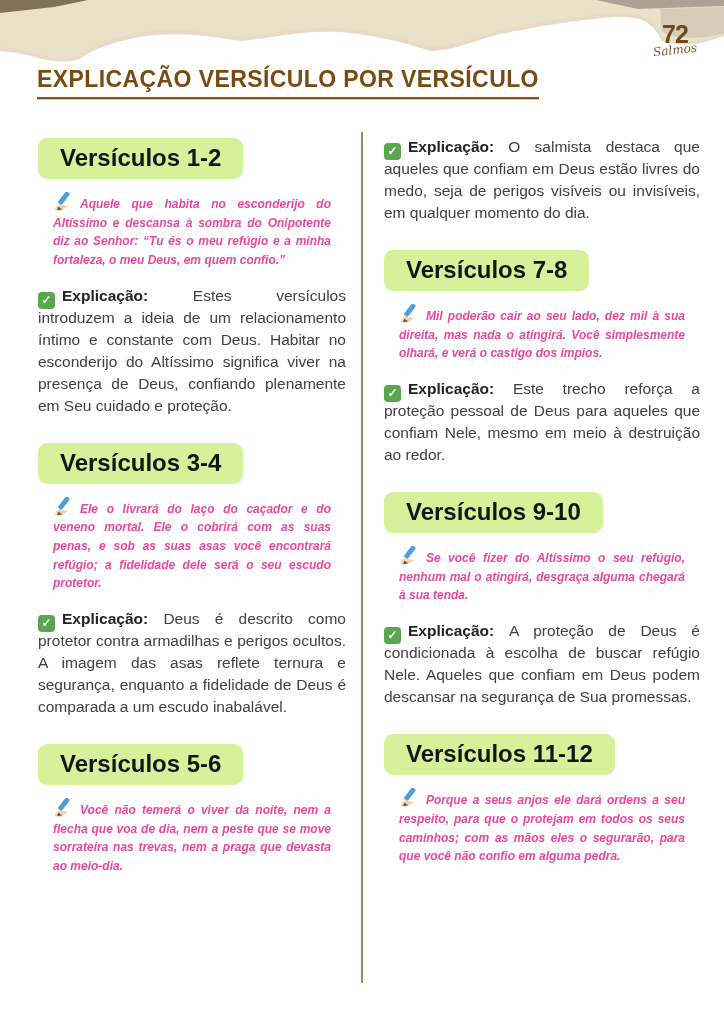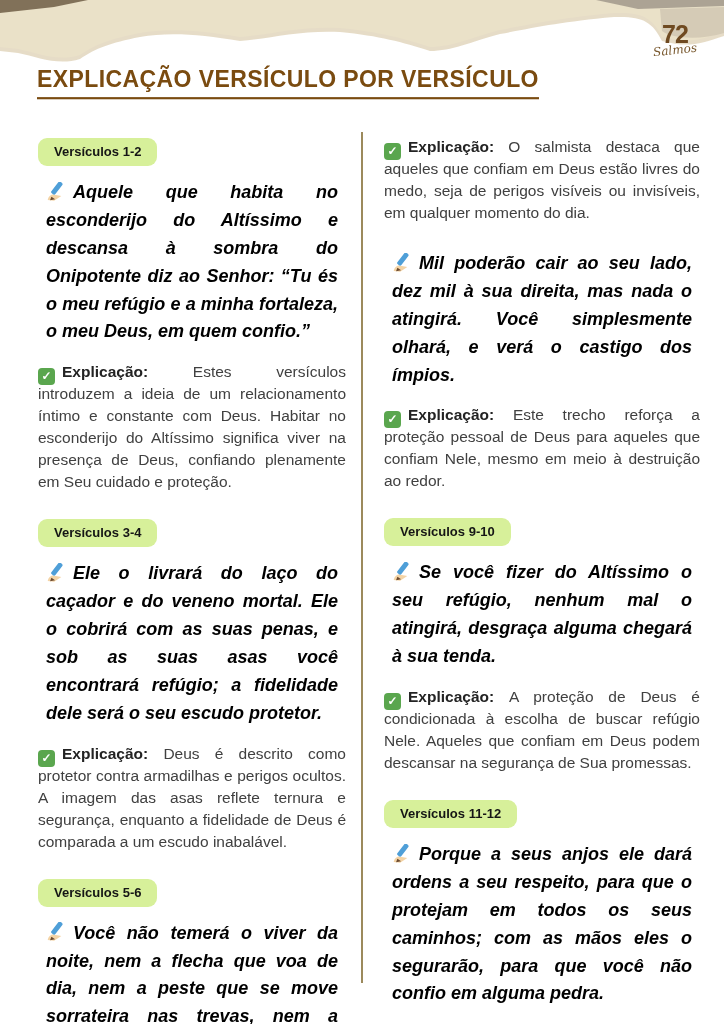--- a/index.html
+++ b/index.html
@@ -18,28 +18,28 @@
     color:#7a4b10;border-bottom:2.5px solid #7a4b10;padding-bottom:3px;
     transform:scaleY(1.08);
   }
   
   #col-left{position:absolute;left:38px;top:130px;width:308px;padding-top:8px;}
   #col-right{position:absolute;left:384px;top:130px;width:316px;padding-top:4px;}
   #divider{position:absolute;left:361px;top:132px;width:2px;height:851px;background:#9c8a5c;}
   
   .badge{
     display:inline-block;background:#d7f09a;color:#151515;
-    font-size:13px;font-weight:700;padding:6px 16px 7px;border-radius:9px;
+    font-size:24px;font-weight:700;padding:6px 22px 7px;border-radius:9px;
     margin:20px 0 11px;
   }
   .badge.first{margin-top:0;}
   .verse{
-    color:#000000;font-weight:700;font-style:italic;
-    font-size:18px;line-height:1.55;text-align:justify;
-    margin:2px 8px 15px;
+    color:#ec4899;font-weight:700;font-style:italic;
+    font-size:12px;line-height:1.55;text-align:justify;
+    margin:2px 15px 15px;
   }
   .expl{
     color:#404040;font-size:15.5px;line-height:1.42;text-align:justify;
     margin:2px 0 6px;
   }
   .expl .lbl{font-weight:700;color:#232323;}
   .check{
     display:inline-flex;align-items:center;justify-content:center;
     width:17px;height:17px;background:#5aa64e;border-radius:4px;
     color:#fff;font-size:12px;font-weight:700;font-style:normal;
@@ -79,21 +79,21 @@
           <path d="M6.2 16.8 L10.4 19.6 L4.6 20.8 Z" fill="#6b4a2f"></path>
         </svg></span><span>Aquele que habita no esconderijo do Altíssimo e descansa à sombra do Onipotente diz ao Senhor: “Tu és o meu refúgio e a minha fortaleza, o meu Deus, em quem confio.”</span></p><p class="expl"><span class="check">✓</span><span class="lbl">Explicação: </span><span> Estes versículos introduzem a ideia de um relacionamento íntimo e constante com Deus. Habitar no esconderijo do Altíssimo significa viver na presença de Deus, confiando plenamente em Seu cuidado e proteção.</span></p><div class="badge">Versículos 3-4</div><br><p class="verse"><span class="pen"><svg viewBox="0 0 24 22">
           <path d="M2 20.5c.3-3.2 3-6.2 6.2-6.2l9.3 1.6-8.3 5.6z" fill="#f4d4a6"></path>
           <rect x="9.5" y="-1.5" width="5.6" height="16.5" rx="2" transform="rotate(38 12 7)" fill="#4f9fd8"></rect>
           <path d="M6.2 16.8 L10.4 19.6 L4.6 20.8 Z" fill="#6b4a2f"></path>
         </svg></span><span>Ele o livrará do laço do caçador e do veneno mortal. Ele o cobrirá com as suas penas, e sob as suas asas você encontrará refúgio; a fidelidade dele será o seu escudo protetor.</span></p><p class="expl"><span class="check">✓</span><span class="lbl">Explicação: </span><span> Deus é descrito como protetor contra armadilhas e perigos ocultos. A imagem das asas reflete ternura e segurança, enquanto a fidelidade de Deus é comparada a um escudo inabalável.</span></p><div class="badge">Versículos 5-6</div><br><p class="verse"><span class="pen"><svg viewBox="0 0 24 22">
           <path d="M2 20.5c.3-3.2 3-6.2 6.2-6.2l9.3 1.6-8.3 5.6z" fill="#f4d4a6"></path>
           <rect x="9.5" y="-1.5" width="5.6" height="16.5" rx="2" transform="rotate(38 12 7)" fill="#4f9fd8"></rect>
           <path d="M6.2 16.8 L10.4 19.6 L4.6 20.8 Z" fill="#6b4a2f"></path>
         </svg></span><span>Você não temerá o viver da noite, nem a flecha que voa de dia, nem a peste que se move sorrateira nas trevas, nem a praga que devasta ao meio-dia.</span></p></div>
-<div id="col-right"><p class="expl"><span class="check">✓</span><span class="lbl">Explicação: </span><span> O salmista destaca que aqueles que confiam em Deus estão livres do medo, seja de perigos visíveis ou invisíveis, em qualquer momento do dia.</span></p><br><p class="verse"><span class="pen"><svg viewBox="0 0 24 22">
+<div id="col-right"><p class="expl"><span class="check">✓</span><span class="lbl">Explicação: </span><span> O salmista destaca que aqueles que confiam em Deus estão livres do medo, seja de perigos visíveis ou invisíveis, em qualquer momento do dia.</span></p><div class="badge">Versículos 7-8</div><br><p class="verse"><span class="pen"><svg viewBox="0 0 24 22">
           <path d="M2 20.5c.3-3.2 3-6.2 6.2-6.2l9.3 1.6-8.3 5.6z" fill="#f4d4a6"></path>
           <rect x="9.5" y="-1.5" width="5.6" height="16.5" rx="2" transform="rotate(38 12 7)" fill="#4f9fd8"></rect>
           <path d="M6.2 16.8 L10.4 19.6 L4.6 20.8 Z" fill="#6b4a2f"></path>
         </svg></span><span>Mil poderão cair ao seu lado, dez mil à sua direita, mas nada o atingirá. Você simplesmente olhará, e verá o castigo dos ímpios.</span></p><p class="expl"><span class="check">✓</span><span class="lbl">Explicação: </span><span> Este trecho reforça a proteção pessoal de Deus para aqueles que confiam Nele, mesmo em meio à destruição ao redor.</span></p><div class="badge">Versículos 9-10</div><br><p class="verse"><span class="pen"><svg viewBox="0 0 24 22">
           <path d="M2 20.5c.3-3.2 3-6.2 6.2-6.2l9.3 1.6-8.3 5.6z" fill="#f4d4a6"></path>
           <rect x="9.5" y="-1.5" width="5.6" height="16.5" rx="2" transform="rotate(38 12 7)" fill="#4f9fd8"></rect>
           <path d="M6.2 16.8 L10.4 19.6 L4.6 20.8 Z" fill="#6b4a2f"></path>
         </svg></span><span>Se você fizer do Altíssimo o seu refúgio, nenhum mal o atingirá, desgraça alguma chegará à sua tenda.</span></p><p class="expl"><span class="check">✓</span><span class="lbl">Explicação: </span><span> A proteção de Deus é condicionada à escolha de buscar refúgio Nele. Aqueles que confiam em Deus podem descansar na segurança de Sua promessas.</span></p><div class="badge">Versículos 11-12</div><br><p class="verse"><span class="pen"><svg viewBox="0 0 24 22">
           <path d="M2 20.5c.3-3.2 3-6.2 6.2-6.2l9.3 1.6-8.3 5.6z" fill="#f4d4a6"></path>
           <rect x="9.5" y="-1.5" width="5.6" height="16.5" rx="2" transform="rotate(38 12 7)" fill="#4f9fd8"></rect>

